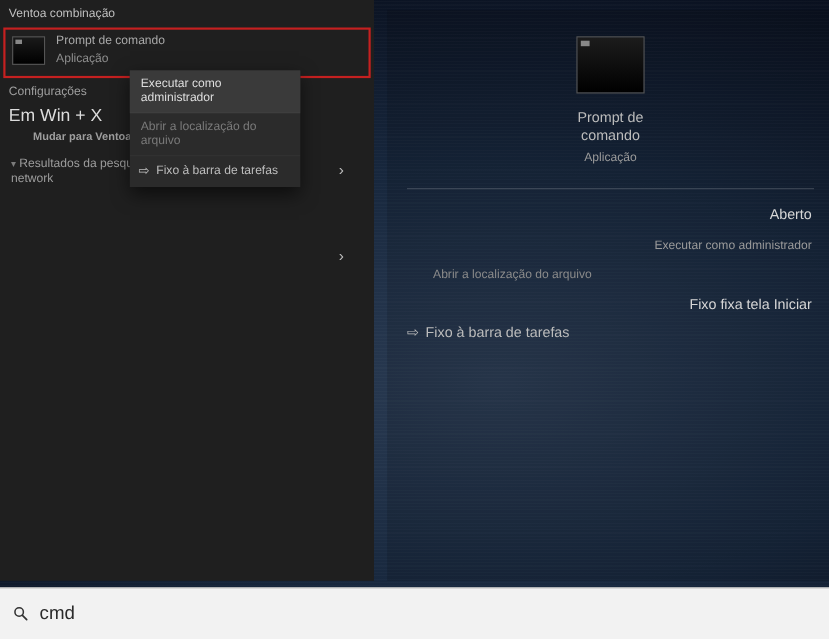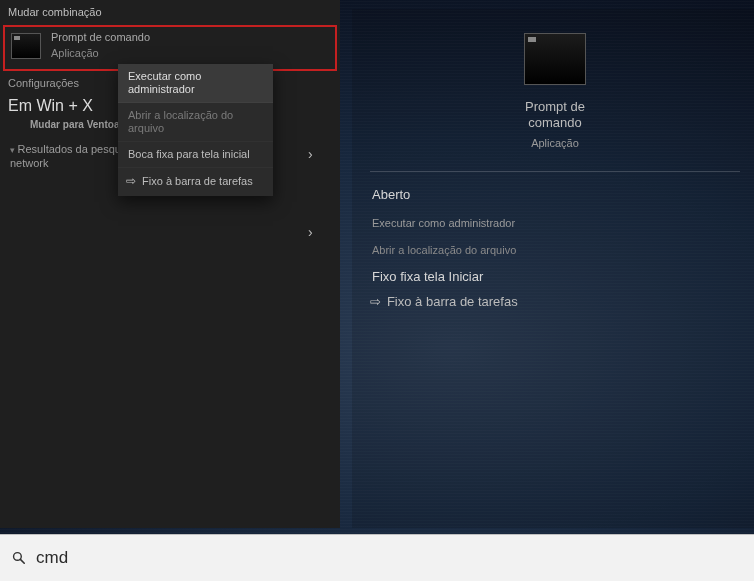--- a/index.html
+++ b/index.html
@@ -70,21 +70,21 @@
     .dp-inner { padding: 24px 14px 10px 18px; color:#c9c9c9; }
 
     .dp-icon-wrap { display:flex; justify-content:center; }
     .dp-icon { width:62px; height:52px; background:linear-gradient(180deg,#1c1c1c,#000); border:1px solid #555; }
     .dp-icon::before { content:""; display:block; width:8px; height:5px; margin:3px 0 0 3px; background:#888; }
 
     .dp-title { text-align:center; margin-top:14px; color:#bcbcbc; font-size:13px; line-height:16px; }
     .dp-sub   { text-align:center; margin-top:6px; color:#9a9a9a; font-size:11px; }
 
     .dp-sep { height:1px; background:rgba(255,255,255,0.18); margin: 22px 0 12px; }
-    .dp-list { display:flex; flex-direction:column; gap:6px; }
+    .dp-list { display:flex; flex-direction:column; gap:6px;text-align:right; }
 
     .dp-item { font-size:13px; color:#c8c8c8; padding:3px 2px; line-height:16px; }
     .dp-item.dim { color:#9a9a9a; font-size:11px; }
     .dp-item.dim2{ color:#8a8a8a; font-size:11px; line-height:14px; max-width:170px; }
     .dp-item.bright { color:#d6d6d6; }
     .dp-pin { display:flex; align-items:center; gap:6px; color:#bcbcbc; font-size:13px; }
     .dp-pin .pin-icon { font-size:13px; }
 
     
     .taskbar {
@@ -104,21 +104,21 @@
     .wrap130 { max-width:130px;font-weight:bold; }
     .wrap100 { max-width:100px; }
   </style>
 </head>
 <body>
 
 <div class="desktop">
   <div class="noise"></div>
 
   <div class="search-panel">
-    <div class="sp-header">Mudar combinação</div>
+    <div class="sp-header">Ventoa combinação</div>
 
     <div class="best-match">
       <div class="bm-row">
         <div class="bm-icon"></div>
         <div class="bm-texts">
           <div class="bm-title">Prompt de comando</div>
           <div class="bm-sub">Aplicação</div>
         </div>
       </div>
     </div>
@@ -135,21 +135,20 @@
       </div>
     </div>
 
     <div class="chev c1">›</div>
     <div class="chev c2">›</div>
   </div>
 
   <div class="ctxmenu">
     <div class="ctx-item hover">Executar como administrador</div>
     <div class="ctx-item faded">Abrir a localização do arquivo</div>
-    <div class="ctx-item">Boca fixa para tela inicial</div>
     <div class="pin-row">
       <span class="pin-icon">⇨</span>
       <span>Fixo à barra de tarefas</span>
     </div>
   </div>
 
   <div class="detail-panel">
     <div class="dp-inner">
       <div class="dp-icon-wrap">
           <div class="dp-icon"></div>

